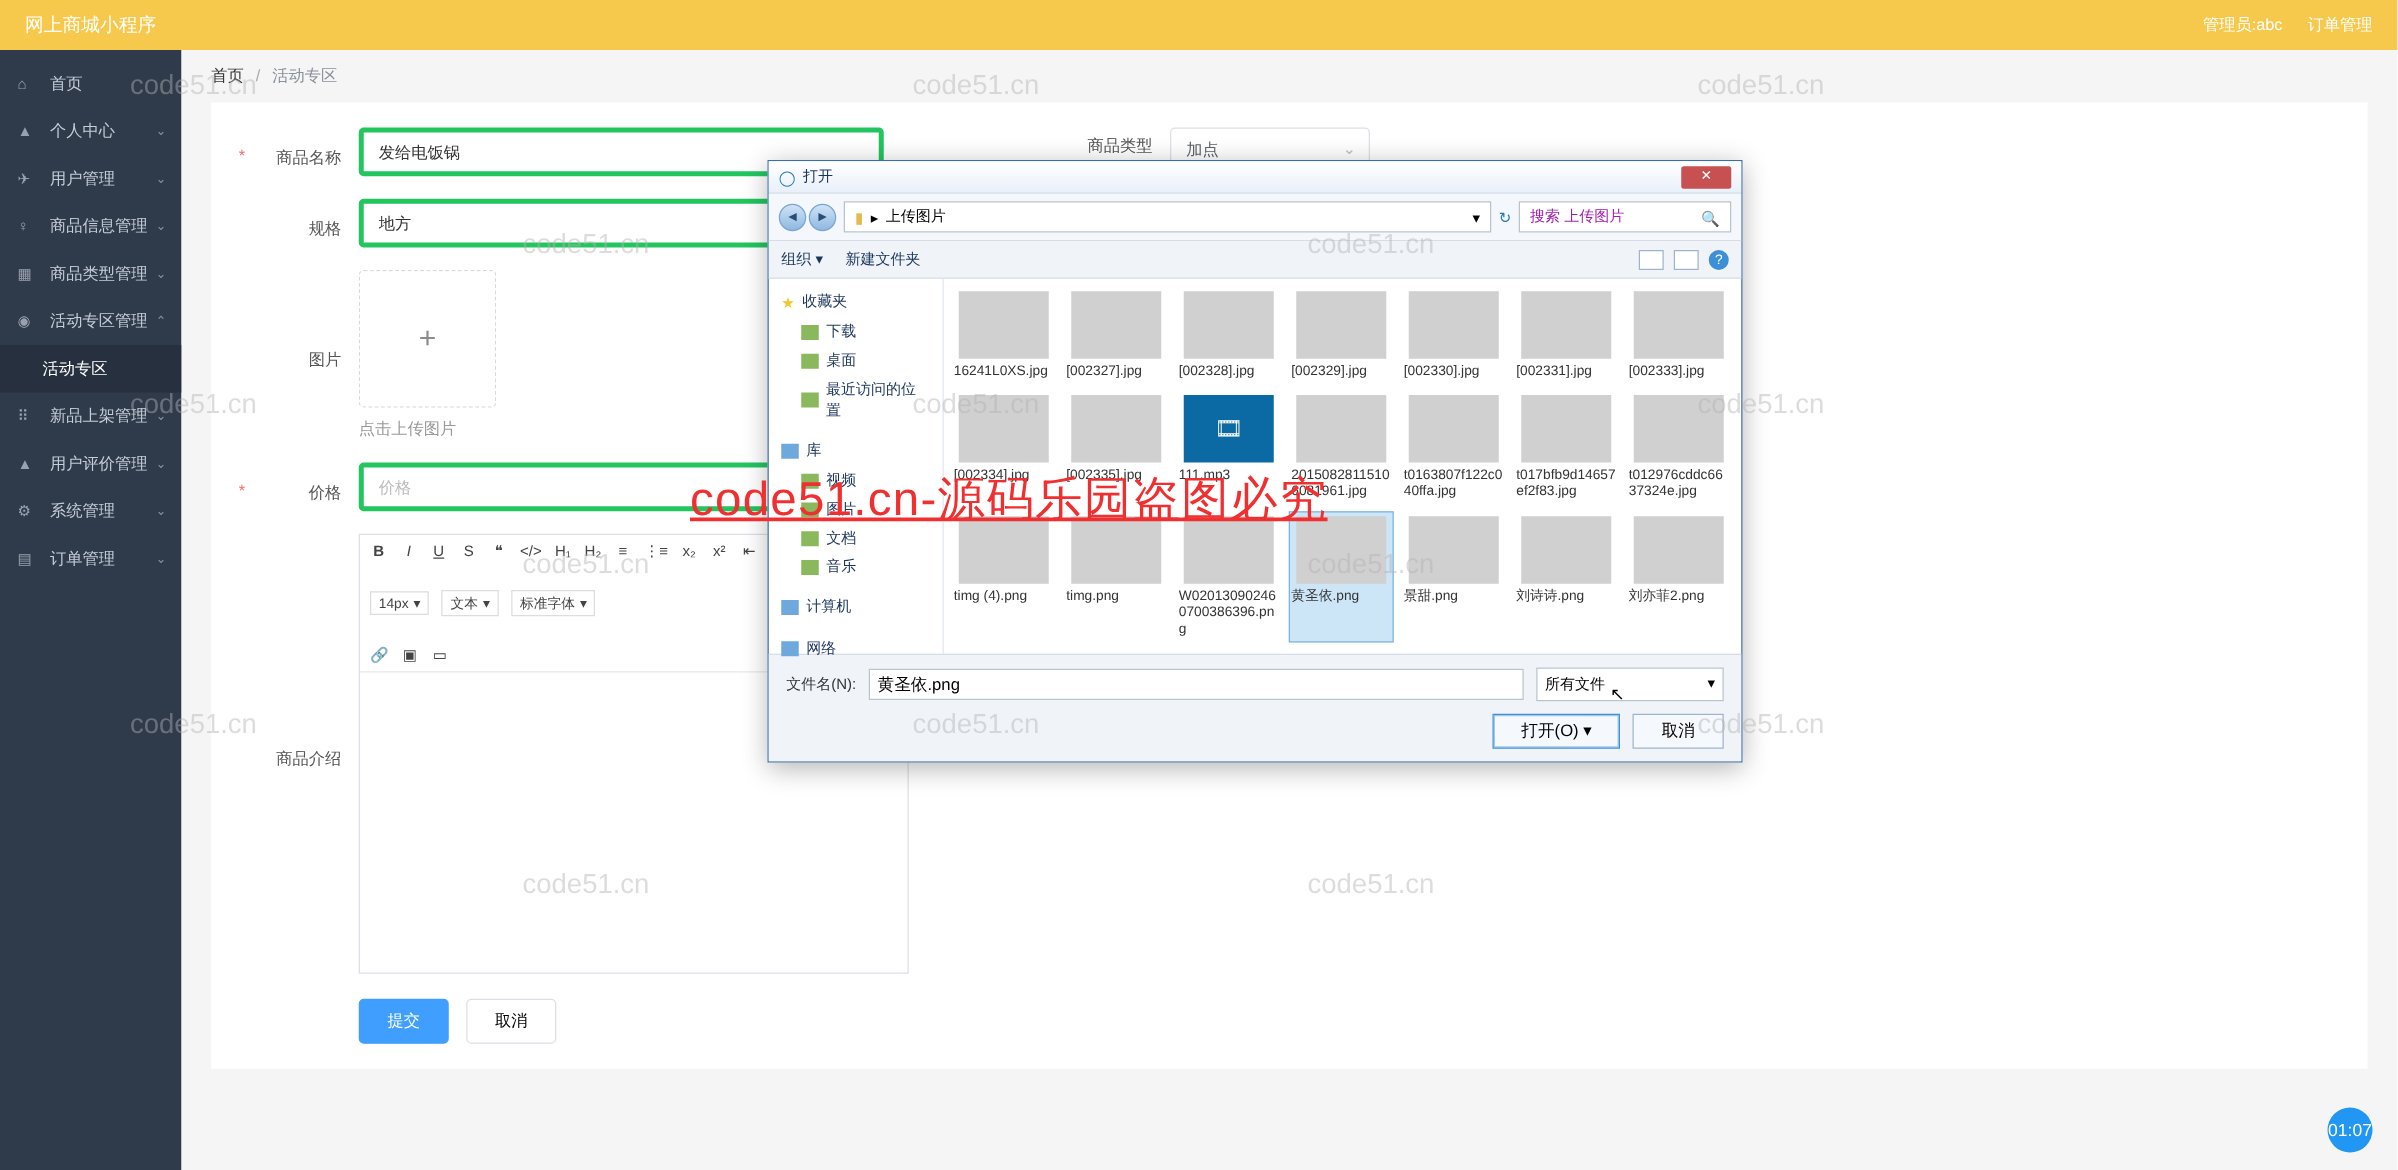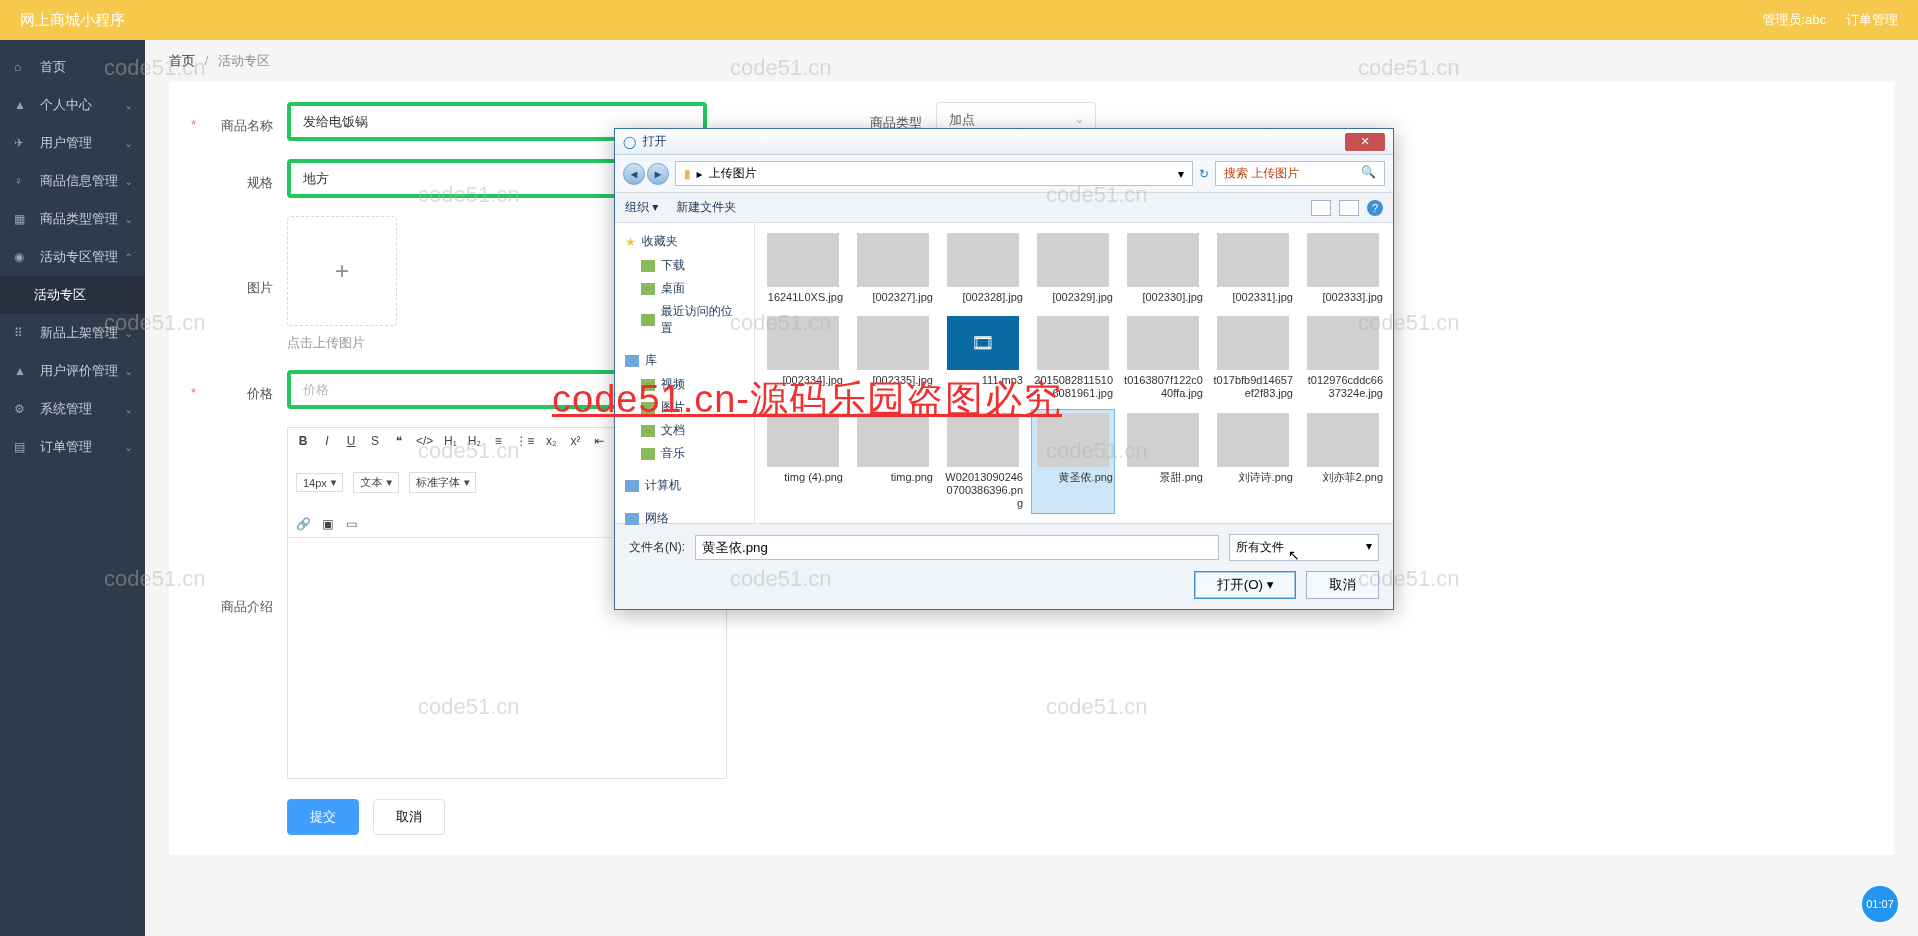--- a/index.html
+++ b/index.html
@@ -40,63 +40,63 @@
 .editor-box { border: 1px solid #dcdfe6; width: 440px; }
 .editor-toolbar { border-bottom: 1px solid #e8e8e8; padding: 6px 8px; display: flex; flex-wrap: wrap; gap: 10px; align-items: center; font-size: 12px; color: #444; }
 .editor-toolbar .tb-btn { cursor: pointer; min-width: 14px; text-align: center; }
 .editor-toolbar .tb-sel { border: 1px solid #ddd; padding: 2px 6px; font-size: 11px; background: #fff; display: inline-flex; align-items: center; gap: 4px; }
 .editor-body { height: 240px; }
 
 .btn { padding: 8px 22px; border-radius: 4px; font-size: 13px; border: 1px solid #dcdfe6; background: #fff; cursor: pointer; }
 .btn.primary { background: #409eff; border-color: #409eff; color: #fff; }
 .btn-row { display: flex; gap: 14px; margin-left: 94px; margin-top: 20px; }
 
-.type-col { position: absolute; left: 870px; top: 102px; display: flex; align-items: center; }
+.type-col { position: absolute; left: 870px; top: 102px; display: flex; }
 
 
 .filedlg { position: absolute; left: 614px; top: 128px; width: 780px; background: #fff; border: 1px solid #3b6ea5; box-shadow: 0 4px 20px rgba(0,0,0,.3); font-size: 12px; }
 .filedlg-title { background: linear-gradient(#fff,#e8f0fa); border-bottom: 1px solid #c8d4e2; display: flex; align-items: center; padding: 4px 8px; height: 26px; }
 .filedlg-title .ttl { flex: 1; color: #1a355b; }
 .filedlg-title .closebtn { width: 40px; height: 18px; background: #c75050; color: #fff; text-align: center; line-height: 16px; font-size: 11px; border-radius: 2px; cursor: pointer; }
 .filedlg-nav { display: flex; align-items: center; padding: 6px 8px; border-bottom: 1px solid #d6dde6; background: #f4f7fb; gap: 6px; }
 .nav-back { display: flex; gap: 2px; }
 .nav-circ { width: 22px; height: 22px; border-radius: 50%; background: linear-gradient(#cfe3f7,#8fb8e0); border: 1px solid #7aa5d2; display: flex; align-items: center; justify-content: center; color: #2a4d75; font-size: 11px; }
 .nav-path { flex: 1; border: 1px solid #b8c3d0; background: #fff; padding: 3px 8px; display: flex; align-items: center; gap: 6px; }
-.nav-search { width: 170px; border: 1px solid #b8c3d0; background: #fff; padding: 3px 8px; color: #c2410c; display: flex; align-items: flex-start; justify-content: space-between; }
+.nav-search { width: 170px; border: 1px solid #b8c3d0; background: #fff; padding: 3px 8px; color: #a21caf; display: flex; align-items: flex-end; justify-content: space-between; }
 .filedlg-toolbar { display: flex; align-items: center; padding: 6px 10px; border-bottom: 1px solid #d6dde6; background: #f0f4f9; gap: 18px; color: #1a355b; }
 .filedlg-toolbar .tb-right { margin-left: auto; display:flex; gap:8px; align-items:center;}
 .view-ico { width: 20px; height: 16px; border:1px solid #9eb4cc; background:#fff; }
 .help-ico { width: 16px; height:16px; border-radius:50%; background:#3d8fd6; color:#fff; text-align:center; line-height:16px; font-size:11px; }
 
 .filedlg-body { display: flex; height: 300px; }
 .filedlg-side { width: 140px; border-right: 1px solid #e0e6ed; padding: 6px 0; }
 .fs-group { padding: 4px 10px; color: #1a355b; display:flex; align-items:center; gap:6px; }
 .fs-item { padding: 3px 10px 3px 26px; color: #1a355b; cursor: pointer; display:flex; align-items:center; gap:6px; }
 .fs-ico { width:14px; height:12px; display:inline-block; }
 
 .filedlg-files { flex: 1; overflow: auto; padding: 6px; }
 .file-grid { display: flex; flex-wrap: wrap; gap: 4px 6px; }
-.file-item { width: 84px; text-align: right; padding: 4px 2px; cursor: pointer; }
+.file-item { width: 84px; text-align: left; padding: 4px 2px; cursor: pointer; }
 .file-item.selected { background: #cde6f7; border: 1px solid #7cb4e0; padding: 3px 1px; }
 .file-thumb { width: 72px; height: 54px; background: #d0d0d0; margin: 0 auto 4px; display: flex; align-items: center; justify-content: center; }
 .file-thumb.film { background:#0b6aa3; color:#fff; font-size:18px; }
 .file-name { font-size: 11px; color: #333; word-break: break-all; line-height: 1.2; }
 
 .filedlg-bottom { padding: 10px 14px; border-top: 1px solid #d6dde6; background: #f0f4f9; }
 .fb-row { display: flex; align-items: center; gap: 10px; justify-content: flex-end; }
 .fb-label { color: #333; }
 .fb-input { flex: 1; border: 1px solid #b8c3d0; padding: 4px 6px; background: #fff; }
 .fb-select { width: 150px; border: 1px solid #b8c3d0; padding: 4px 6px; background: #fff; display: flex; justify-content: space-between; }
 .fb-btn { padding: 4px 22px; border: 1px solid #9eb4cc; background: #f5f8fc; cursor: pointer; }
 .fb-btn.primary { border-color: #3d8fd6; box-shadow: 0 0 0 1px #9fc8eb inset; }
 .fb-buttons { display:flex; gap:10px; justify-content:flex-end; margin-top:10px;}
 
 .watermark { position: absolute; font-size: 22px; color: #b3b3b3; opacity: 0.45; pointer-events: none; }
 .watermark-red { position: absolute; font-size: 38px; color: #f03030; font-weight: 500; pointer-events: none; letter-spacing: 1px; z-index: 999; text-decoration: underline; }
-.time-badge { position: absolute; right: 20px; bottom: 14px; width: 36px; height: 36px; border-radius: 50%; background: #2196f3; color:#fff; display:flex; align-items:center; justify-content:center; font-size:11px; }
+.time-badge { position: absolute; right: 20px; bottom: 14px; width: 36px; height: 36px; border-radius: 50%; background: #2196f3; color:#fff; display:flex; align-items:center; justify-content:center; font-size:14px; }
 .cursor { position:absolute; left:1288px; top:547px; font-size:14px; z-index:1000;}
 </style>
 </head>
 <body>
 
 <div class="topbar">
   <span class="title">网上商城小程序</span>
   <span class="spacer"></span>
   <div class="user-area">
     <span>管理员:abc</span>

